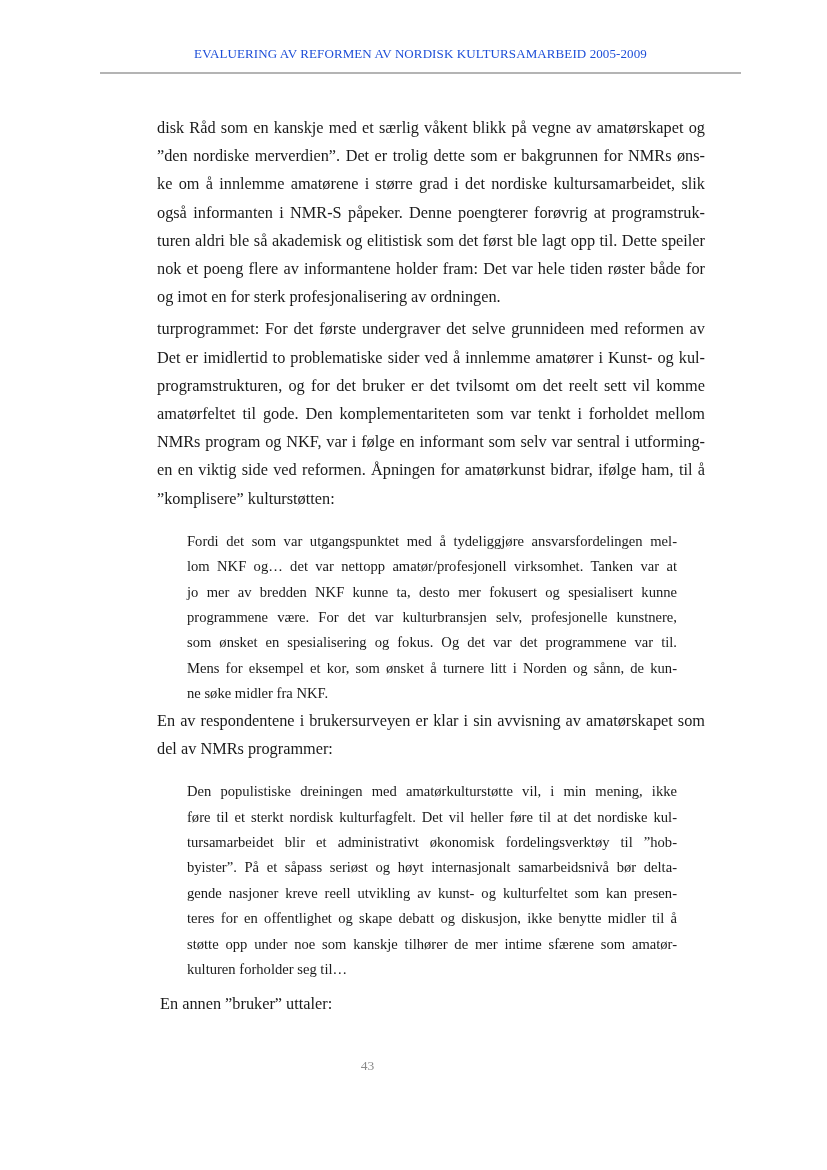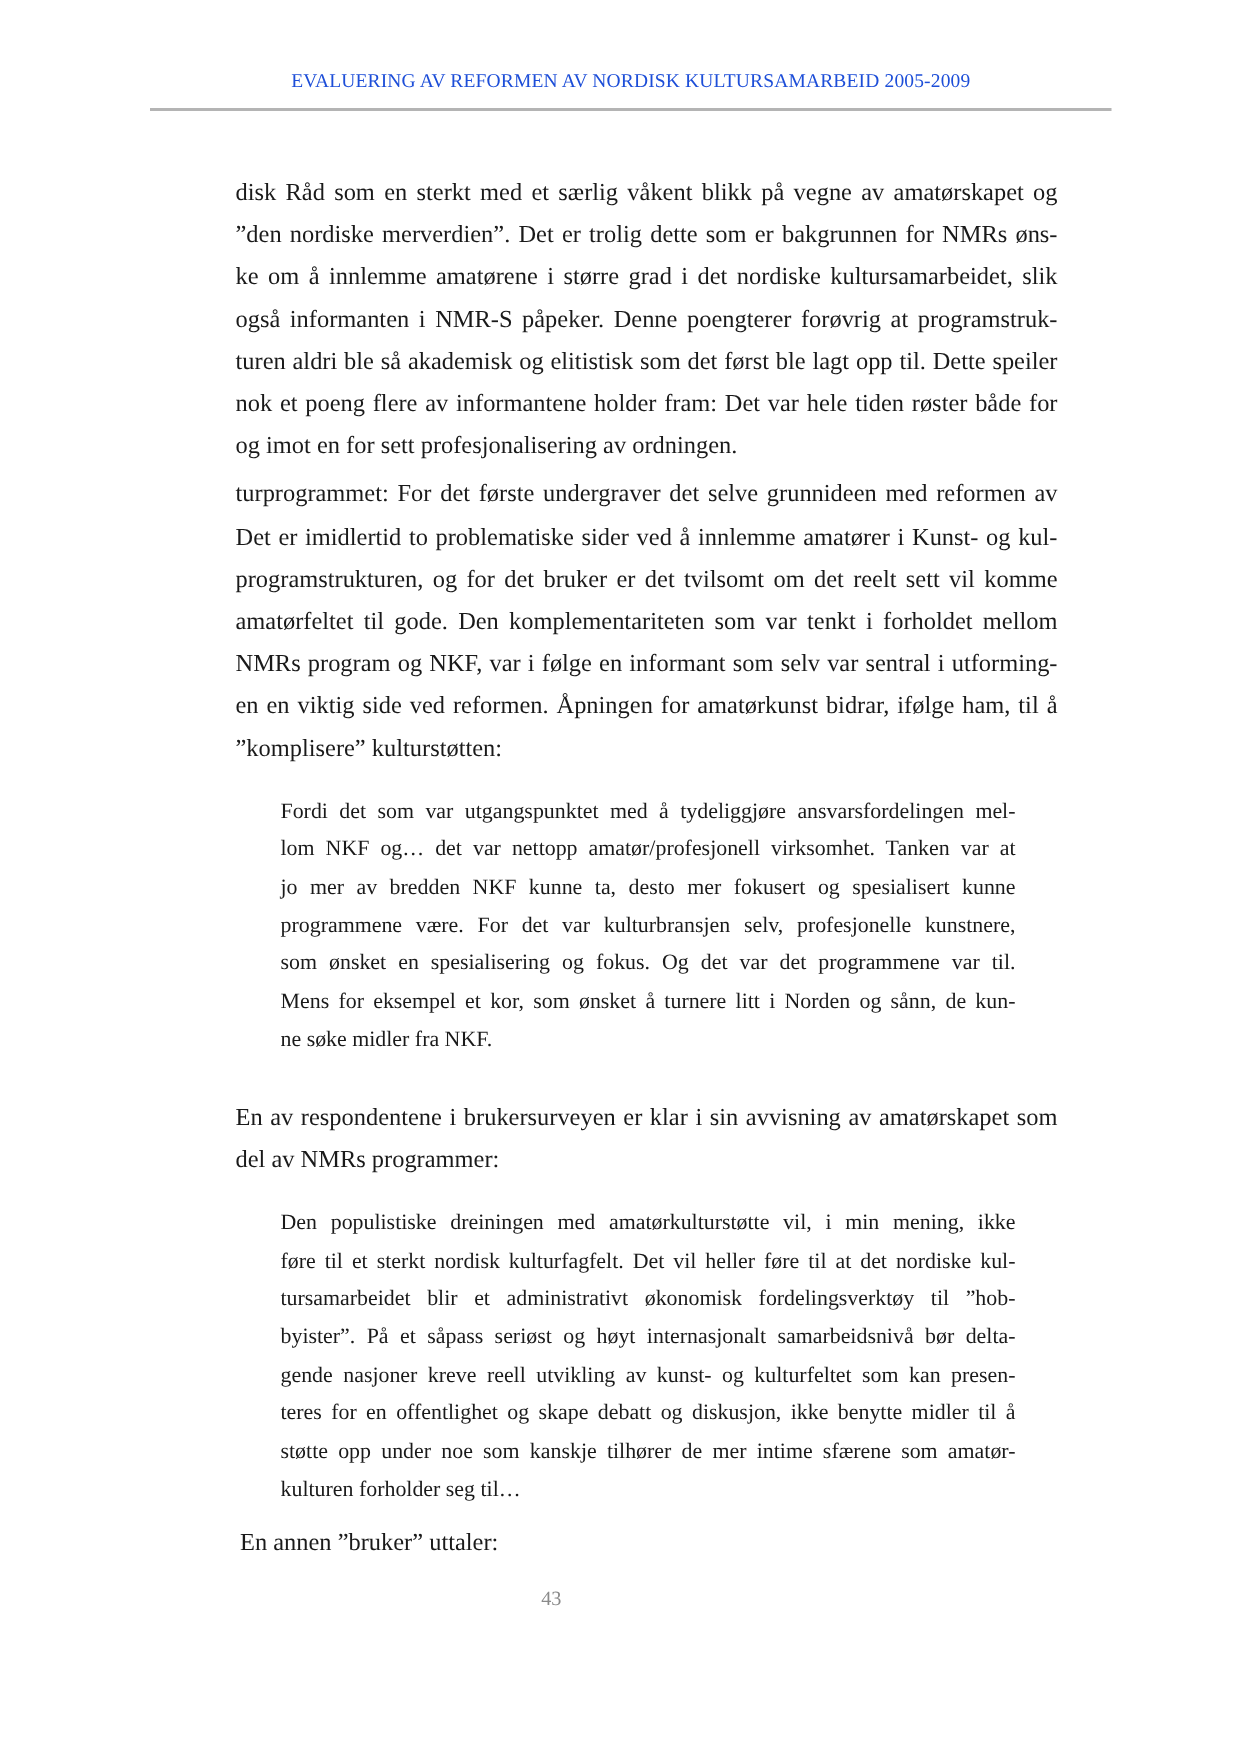--- a/index.html
+++ b/index.html
@@ -49,21 +49,21 @@
     }
     .para.gap-top { margin-top: 4px; }
     .block-quote {
       margin: 16px 0 0 0;
       padding-left: 30px;
       padding-right: 28px;
       font-size: 14.6px;
       line-height: 25.4px;
       text-align: justify;
     }
-    .after-quote { margin-top: 24px; }
+    .after-quote { margin-top: 0; }
     .para.last {
       margin-top: 8px;
       padding-left: 3px;
     }
     .page-number {
       position: absolute;
       left: 0;
       top: 1058px;
       width: 735px;
       text-align: center;
@@ -78,27 +78,27 @@
   </style>
 </head>
 <body>
 
 <div class="page-header">EVALUERING AV REFORMEN AV NORDISK KULTURSAMARBEID 2005-2009</div>
 <div class="header-rule"></div>
 
 <div class="body-text">
 
   <p class="para">
-    <span class="line justify">disk Råd som en sterkt med et særlig våkent blikk på vegne av amatørskapet og</span>
+    <span class="line justify">disk Råd som en kanskje med et særlig våkent blikk på vegne av amatørskapet og</span>
     <span class="line justify">”den nordiske merverdien”. Det er trolig dette som er bakgrunnen for NMRs øns-</span>
     <span class="line justify">ke om å innlemme amatørene i større grad i det nordiske kultursamarbeidet, slik</span>
     <span class="line justify">også informanten i NMR-S påpeker. Denne poengterer forøvrig at programstruk-</span>
     <span class="line justify">turen aldri ble så akademisk og elitistisk som det først ble lagt opp til. Dette speiler</span>
     <span class="line justify">nok et poeng flere av informantene holder fram: Det var hele tiden røster både for</span>
-    <span class="line">og imot en for sett profesjonalisering av ordningen.</span>
+    <span class="line">og imot en for sterk profesjonalisering av ordningen.</span>
   </p>
 
   <p class="para gap-top">
     <span class="line justify">turprogrammet: For det første undergraver det selve grunnideen med reformen av</span>
     <span class="line justify">Det er imidlertid to problematiske sider ved å innlemme amatører i Kunst- og kul-</span>
     <span class="line justify">programstrukturen, og for det bruker er det tvilsomt om det reelt sett vil komme</span>
     <span class="line justify">amatørfeltet til gode. Den komplementariteten som var tenkt i forholdet mellom</span>
     <span class="line justify">NMRs program og NKF, var i følge en informant som selv var sentral i utforming-</span>
     <span class="line justify">en en viktig side ved reformen. Åpningen for amatørkunst bidrar, ifølge ham, til å</span>
     <span class="line">”komplisere” kulturstøtten:</span>

